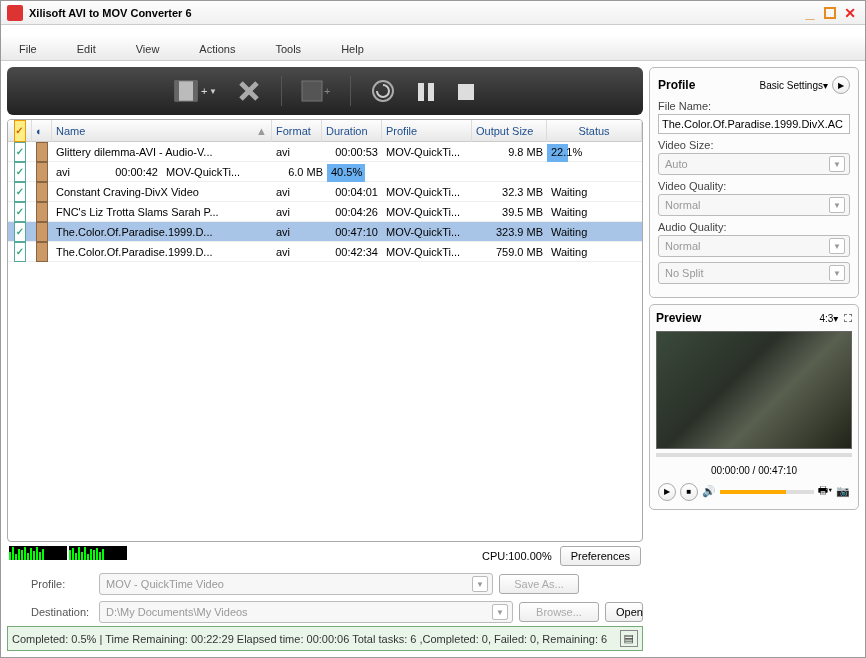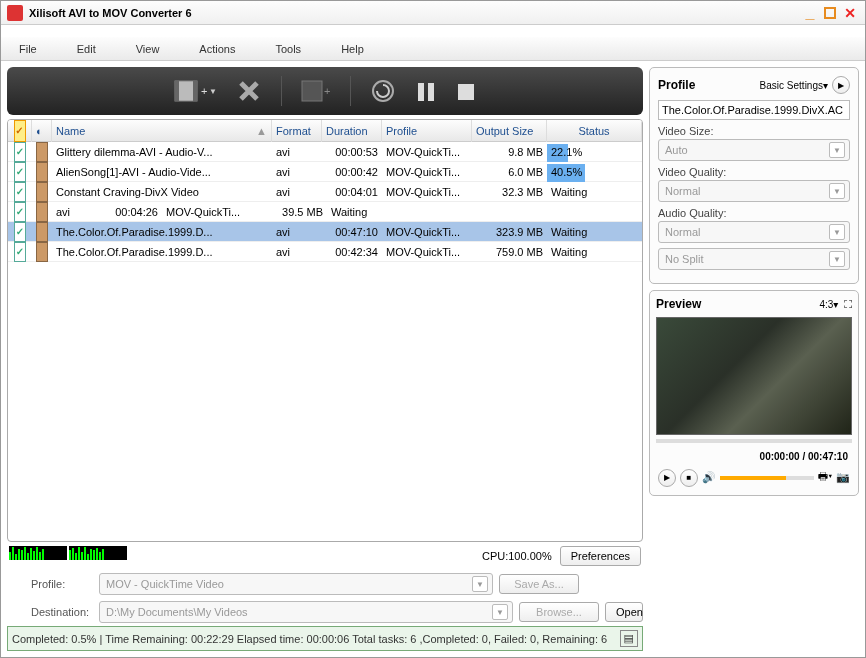--- a/index.html
+++ b/index.html
@@ -41,21 +41,21 @@
 .combo .arrow{position:absolute; right:4px; width:16px; height:16px; border:1px solid #bbb; border-radius:2px; display:flex; align-items:center; justify-content:center; background:#fff; font-size:8px;}
 .statusbar{border:1px solid #7a7; background:#eaf5ea; padding:3px 4px; display:flex; align-items:center; font-size:10px; color:#333; gap:4px;}
 .panel{border:1px solid #bbb; border-radius:5px; padding:8px; background:#fcfcfc;}
 .panel-hdr{display:flex; align-items:center; justify-content:space-between; margin-bottom:6px;}
 .panel-hdr b{font-size:12px;}
 .field{margin:5px 0;}
 .field label{color:#444; display:block; margin-bottom:2px;}
 .field .combo{color:#999;}
 .preview{border:1px solid #bbb; border-radius:5px; padding:6px; background:#fcfcfc;}
 .previmg{width:100%; height:118px; background:linear-gradient(135deg,#3a4a3a,#2a3028 40%,#5a6050 60%,#202418); margin:4px 0; border:1px solid #666;}
-.timerow{text-align:right; padding:4px; font-size:10px;font-weight:bold;}
+.timerow{text-align:center; padding:4px; font-size:10px;}
 .ctrlrow{display:flex; align-items:center; gap:4px; padding:2px;}
 .circbtn{width:18px;height:18px;border:1px solid #aaa;border-radius:50%;display:flex;align-items:center;justify-content:center;background:linear-gradient(#fff,#eee);cursor:pointer;font-size:8px;}
 .vol{flex:1;height:4px;background:linear-gradient(to right,#fa0 70%,#ddd 70%);}
 input.textinput{width:100%;border:1px solid #bbb;padding:3px;background:#fff;}
 </style>
 </head>
 <body>
 
 <div class="window">
   <div class="titlebar">
@@ -159,21 +159,20 @@
                 <span class="progtxt">22.1%</span>
               </div>
             </div>
             <div class="row">
               <div class="c-chk">
                 <div class="chkbox">✓</div>
               </div>
   <div class="c-ic">
                 <div class="filmicon"></div>
               </div>
-  <div class="c-name">AlienSong[1]-AVI - Audio-Vide...</div>
   <div class="c-fmt">avi</div>
   <div class="c-dur">00:00:42</div>
   <div class="c-prof">MOV-QuickTi...</div>
   <div class="c-sz">6.0 MB</div>
   <div class="c-st">
                 <div class="progbar" style="width:40.5%"></div>
                 <span class="progtxt">40.5%</span>
               </div>
             </div>
             <div class="row">
@@ -192,20 +191,21 @@
                 <span class="progtxt">Waiting</span>
               </div>
             </div>
             <div class="row">
               <div class="c-chk">
                 <div class="chkbox">✓</div>
               </div>
   <div class="c-ic">
                 <div class="filmicon"></div>
               </div>
+  <div class="c-name">FNC's Liz Trotta Slams Sarah P...</div>
   <div class="c-fmt">avi</div>
   <div class="c-dur">00:04:26</div>
   <div class="c-prof">MOV-QuickTi...</div>
   <div class="c-sz">39.5 MB</div>
   <div class="c-st">
                 <span class="progtxt">Waiting</span>
               </div>
             </div>
             <div class="row sel">
               <div class="c-chk">
@@ -306,21 +306,21 @@
 
     <div class="right">
       <div class="panel" style="flex:0 0 auto;">
         <div class="panel-hdr">
           <b>Profile</b>
           <div style="display:flex;align-items:center;gap:4px;">
             <span style="font-size:10px;margin-left:17px;">Basic Settings▾</span>
             <div class="circbtn">▶</div>
           </div>
         </div>
-        <div class="field">
+        <div class="field"><label>File Name:</label>
           <input class="textinput" value="The.Color.Of.Paradise.1999.DivX.AC" style=""></div>
         <div class="field">
             <label>Video Size:</label>
           <div class="combo">
               <span>Auto</span>
               <div class="arrow">▼</div>
             </div>
           </div>
         <div class="field">
             <label>Video Quality:</label>

